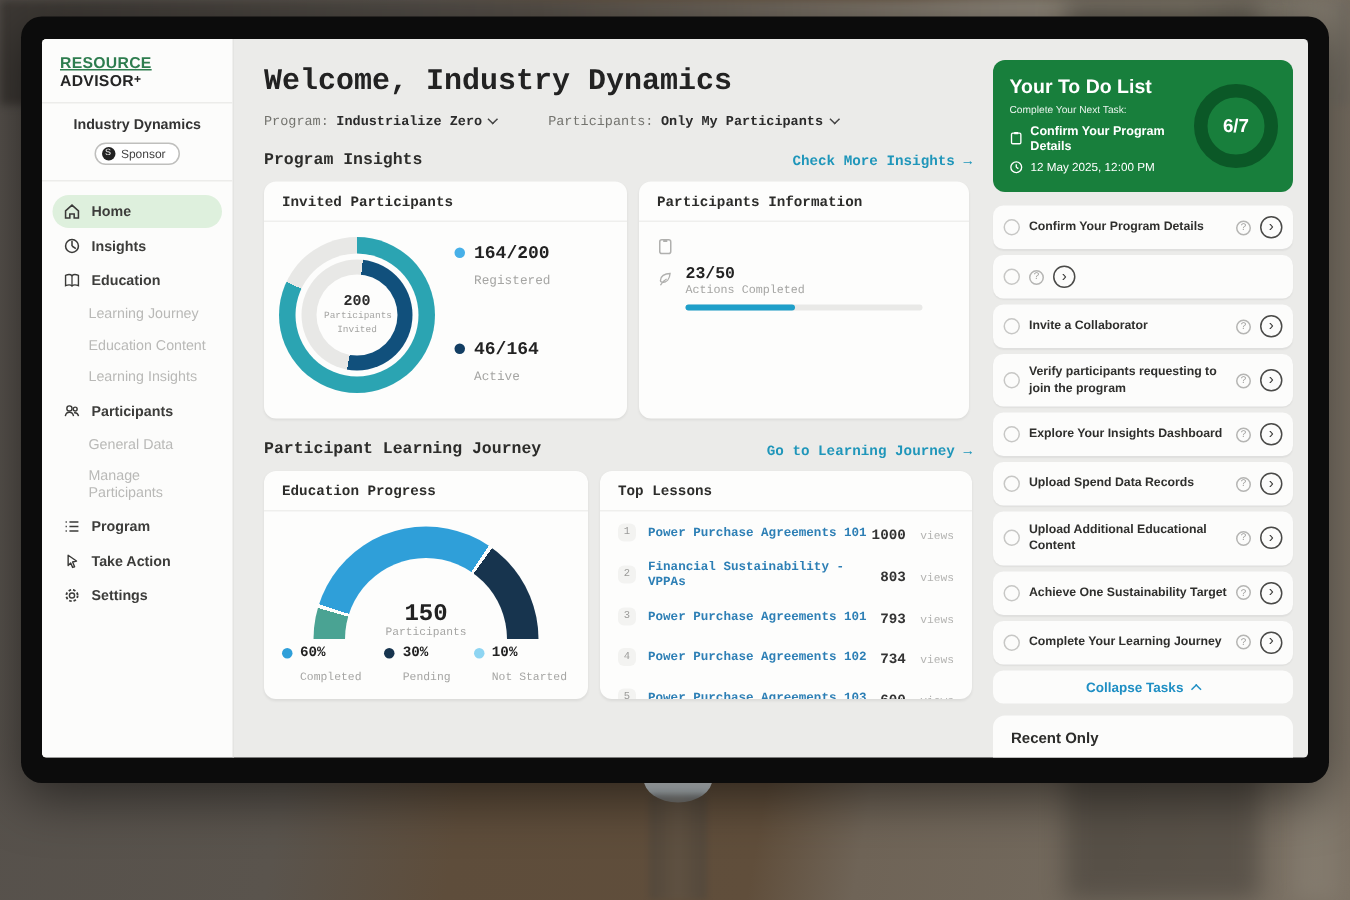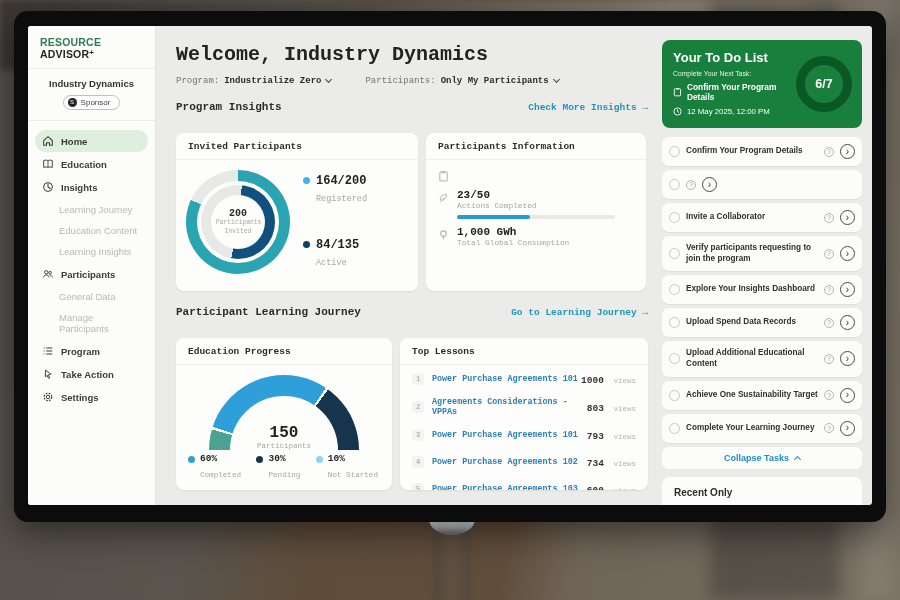--- a/index.html
+++ b/index.html
@@ -20,21 +20,21 @@
   .stand-pillar { position:absolute; left:433px; top:530px; width:38px; height:70px;
     background:linear-gradient(90deg,#4a443c,#5f5447,#4a443c); opacity:.55; filter:blur(2px); }
   .monitor { position:absolute; left:14px; top:11px; width:872px; height:511px;
     background:#0c0c0c; border-radius:14px; padding:15px 14px 17px;
     box-shadow:0 10px 34px rgba(0,0,0,.5); }
   .screen { width:100%; height:100%; background:#ebebe9; border-radius:3px; overflow:hidden; display:flex; }
 
   
   .sidebar { width:128px; background:#fcfcfb; border-right:1px solid #e4e4e2; flex:none; }
   .brand { padding:10px 10px 8px 12px; font-size:10.5px; font-weight:bold; border-bottom:1px solid #ececea; letter-spacing:.2px; }
-  .brand .p1 { color:#2e7d4f; } .brand .p2 { color:#252525; } .brand .plus { color:#252525; font-size:8px; vertical-align:top; }
+  .brand .p1 { color:#2e7d4f;text-decoration:underline; } .brand .p2 { color:#252525; } .brand .plus { color:#252525; font-size:8px; vertical-align:top; }
   .org { text-align:center; padding:9px 4px 10px; border-bottom:1px solid #ececea; }
   .org-name { font-size:9.5px; font-weight:bold; color:#333; }
   .badge { display:inline-flex; align-items:center; gap:4px; margin-top:6px; border:1px solid #bfbfbd;
     border-radius:10px; padding:2px 9px 2px 4px; font-size:8px; color:#444; background:#fff; }
   .badge-dot { width:9px; height:9px; border-radius:50%; background:#222; color:#fff; font-size:6px; line-height:9px; text-align:center; }
   .nav { padding:8px 0 0; }
   .nav-item { display:flex; align-items:center; gap:7px; margin:1px 7px; padding:5px 7px;
     font-size:9.5px; font-weight:bold; color:#3c3c3a; border-radius:14px; cursor:default; }
   .nav-item.active { background:#def0dd; }
   .nav-item svg { flex:none; }
@@ -46,21 +46,21 @@
   .filters { display:flex; gap:34px; font-size:9px; color:#74746f; align-items:center; }
   .filter { display:flex; align-items:center; gap:5px; }
   .filter b { color:#2b2b2b; font-size:9px; }
   .caret { width:5px; height:5px; border-left:1.4px solid #444; border-bottom:1.4px solid #444;
     transform:rotate(-45deg); margin-top:-3px; display:inline-block; }
   .caret.up { transform:rotate(135deg); margin-top:3px; border-color:#1f8fc4; }
   .section-row { display:flex; justify-content:space-between; align-items:flex-end; margin:15px 0 8px; }
   .section-h { font-size:11px; font-weight:bold; color:#2c2c2a; }
   .link { font-size:9.5px; font-weight:bold; color:#1f96ba; cursor:pointer; }
   .cards { display:flex; gap:8px; }
-  .card { background:#fdfdfc; border-radius:8px; box-shadow:0 1px 2px rgba(0,0,0,.07); overflow:hidden;margin-top:12px; }
+  .card { background:#fdfdfc; border-radius:8px; box-shadow:0 1px 2px rgba(0,0,0,.07); overflow:hidden; }
   .card-title { padding:8px 12px 7px; font-size:9.5px; font-weight:bold; color:#2c2c2a; border-bottom:1px solid #efefed; }
 
   
   .card-invited { width:242px; height:158px; flex:none; }
   .invited-body { display:flex; align-items:center; padding:10px 8px 0 10px; }
   .donut { position:relative; width:104px; height:104px; border-radius:50%; flex:none; }
   .donut-hole1 { position:absolute; inset:11px; border-radius:50%; background:#fdfdfc; }
   .donut-inner { position:absolute; inset:15px; border-radius:50%; }
   .donut-center { position:absolute; inset:25px; border-radius:50%; background:#fdfdfc;
     display:flex; flex-direction:column; align-items:center; justify-content:center; text-align:center; }
@@ -153,31 +153,31 @@
     </div>
     <div class="nav">
       <div class="nav-item active">
         <svg width="12" height="12" viewBox="0 0 14 14">
               <path d="M2 6.5 7 2l5 4.5V12H8.7V9H5.3v3H2z" fill="none" stroke="#3a3a38" stroke-width="1.2"></path>
             </svg>
         <span>Home</span>
       </div>
       <div class="nav-item">
         <svg width="12" height="12" viewBox="0 0 14 14">
+              <circle cx="7" cy="7" r="5" fill="none" stroke="#3a3a38" stroke-width="1.2"></circle>
+              <path d="M7 7V3M7 7l3 2" stroke="#3a3a38" stroke-width="1.2" fill="none"></path>
+            </svg>
+        <span>Insights</span>
+      </div>
+      <div class="nav-item">
+        <svg width="12" height="12" viewBox="0 0 14 14">
               <path d="M2 3c2-.8 4-.8 5 .3C8 2.2 10 2.2 12 3v8c-2-.8-4-.8-5 .3-1-1.1-3-1.1-5-.3z" fill="none" stroke="#3a3a38" stroke-width="1.1"></path>
               <path d="M7 3.3v8" stroke="#3a3a38" stroke-width="1"></path>
             </svg>
         <span>Education</span>
-      </div>
-      <div class="nav-item">
-        <svg width="12" height="12" viewBox="0 0 14 14">
-              <circle cx="7" cy="7" r="5" fill="none" stroke="#3a3a38" stroke-width="1.2"></circle>
-              <path d="M7 7V3M7 7l3 2" stroke="#3a3a38" stroke-width="1.2" fill="none"></path>
-            </svg>
-        <span>Insights</span>
       </div>
       <div class="nav-sub">Learning Journey</div>
       <div class="nav-sub">Education Content</div>
       <div class="nav-sub">Learning Insights</div>
       <div class="nav-item">
         <svg width="12" height="12" viewBox="0 0 14 14">
               <circle cx="5" cy="5" r="2" fill="none" stroke="#3a3a38" stroke-width="1.1"></circle>
               <circle cx="9.5" cy="5.5" r="1.5" fill="none" stroke="#3a3a38" stroke-width="1.1"></circle>
               <path d="M1.8 11c.4-2 1.7-3 3.2-3s2.8 1 3.2 3M8.6 8.4c1.7-.3 3 .6 3.5 2.6" fill="none" stroke="#3a3a38" stroke-width="1.1"></path>
             </svg>
@@ -245,21 +245,21 @@
             </div>
           </div>
           <div class="dlegend">
             <div class="dlegend-item">
               <span class="dot" style="background: rgb(71, 176, 232);"></span>
               <div><b>164/200</b>
               <span>Registered</span></div>
             </div>
             <div class="dlegend-item">
               <span class="dot" style="background: rgb(18, 62, 99);"></span>
-              <div><b>84/135</b>
+              <div><b>46/164</b>
               <span>Active</span></div>
             </div>
           </div>
         </div>
       </div>
 
       <div class="card card-info">
         <div class="card-title">Participants Information</div>
         <div class="stat">
           <svg width="11" height="12" viewBox="0 0 12 13">
@@ -272,31 +272,20 @@
                 <path d="M2.5 7.5c0-3 3-5 7-5-.3 4-2.5 6.5-5.5 6.5-.8 0-1.5-.6-1.5-1.5zM2.5 11c1-2 2.5-3.5 4.5-4.5" fill="none" stroke="#b0b0ae" stroke-width="1"></path>
               </svg>
           <div>
             <div class="stat-val">23/50</div>
             <div class="stat-lab">Actions Completed</div>
             <div class="bar">
                   <div class="bar-fill" style="width: 46%; background: rgb(31, 159, 201);"></div>
                 </div>
           </div>
         </div>
-        <div class="stat">
-          <svg width="11" height="12" viewBox="0 0 12 13">
-                <circle cx="6" cy="5" r="3" fill="none" stroke="#b0b0ae" stroke-width="1.1"></circle>
-                <path d="M5 9.5h2M5.4 11h1.2" stroke="#b0b0ae" stroke-width="1"></path>
-                <path d="M6 8v1.5" stroke="#b0b0ae" stroke-width="1"></path>
-              </svg>
-          <div>
-            <div class="stat-val">1,000 GWh</div>
-            <div class="stat-lab">Total Global Consumption</div>
-          </div>
-        </div>
       </div>
     </div>
 
     <div class="section-row">
       <div class="section-h">Participant Learning Journey</div>
       <div class="link">
         <span>Go to Learning Journey</span>
         <span>→</span>
       </div>
     </div>
@@ -333,21 +322,21 @@
 
       <div class="card card-lessons">
         <div class="card-title">Top Lessons</div>
         <div class="lesson">
           <span class="rank">1</span>
           <span class="lesson-t">Power Purchase Agreements 101</span>
           <span class="views"><b>1000</b> <span>views</span></span>
         </div>
         <div class="lesson">
           <span class="rank">2</span>
-          <span class="lesson-t">Agreements Considerations - VPPAs</span>
+          <span class="lesson-t">Financial Sustainability - VPPAs</span>
           <span class="views"><b>803</b> <span>views</span></span>
         </div>
         <div class="lesson">
           <span class="rank">3</span>
           <span class="lesson-t">Power Purchase Agreements 101</span>
           <span class="views"><b>793</b> <span>views</span></span>
         </div>
         <div class="lesson">
           <span class="rank">4</span>
           <span class="lesson-t">Power Purchase Agreements 102</span>

